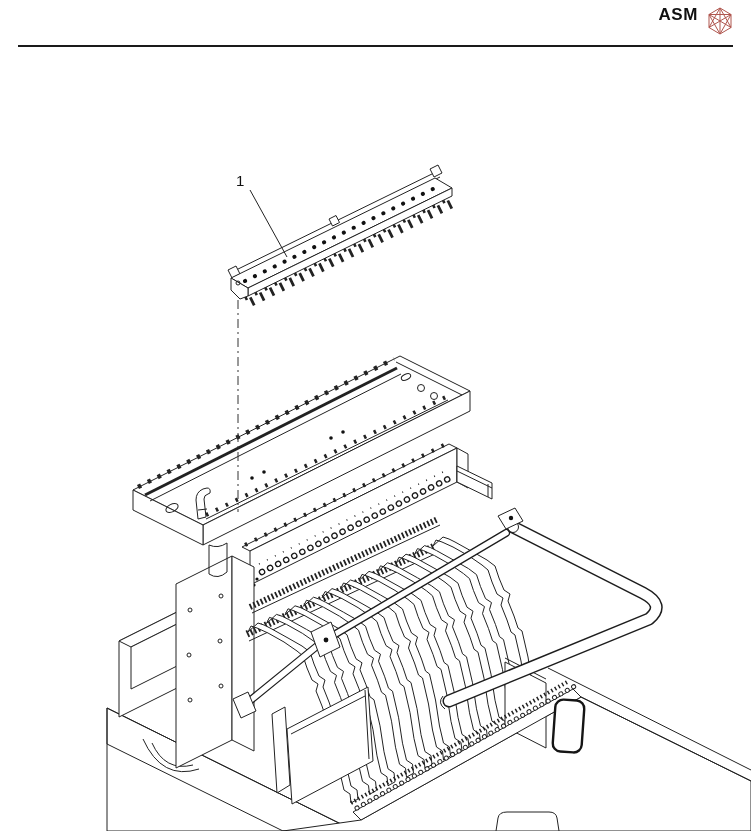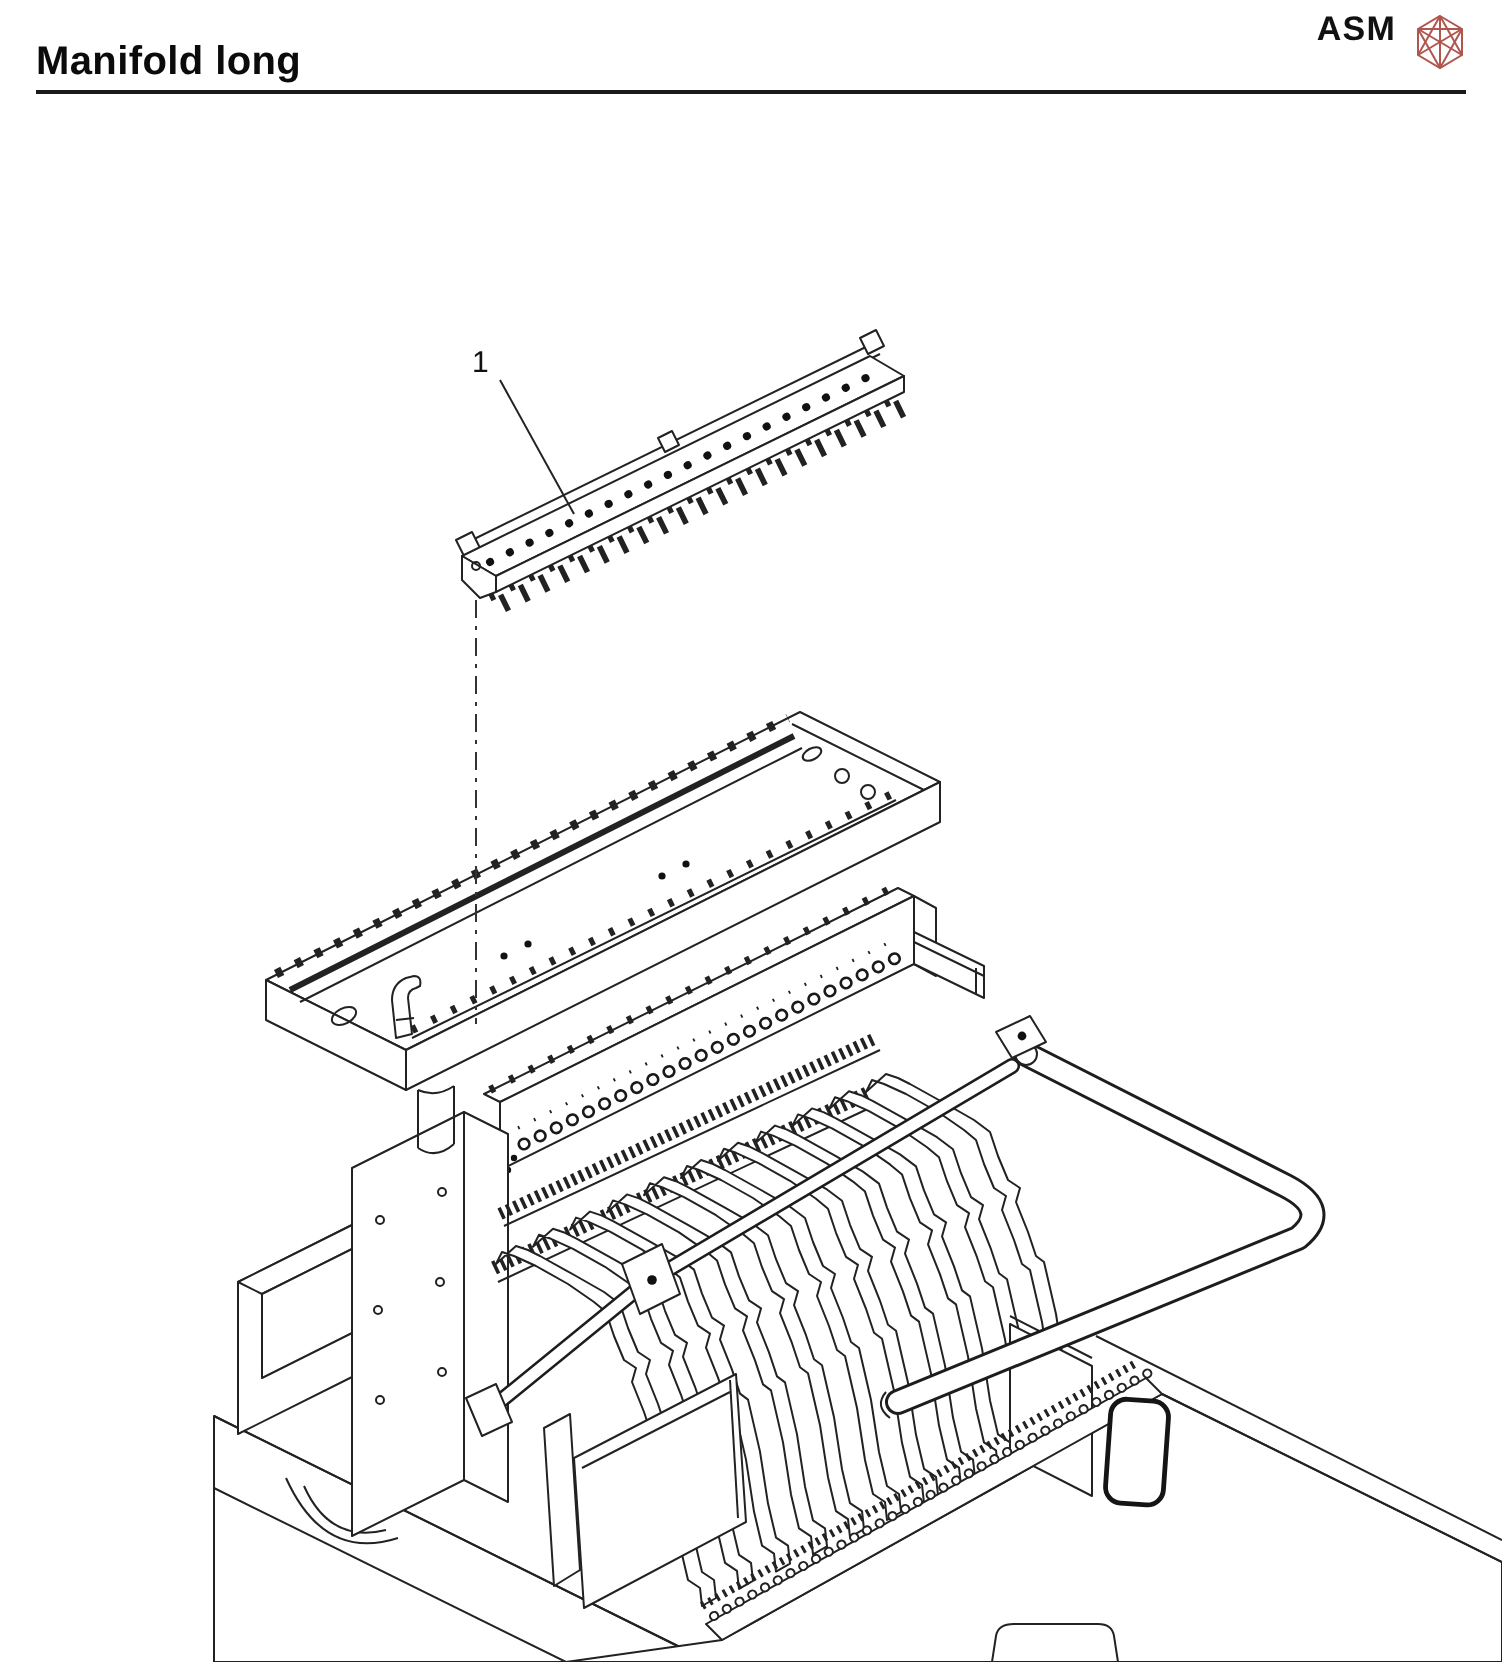--- a/index.html
+++ b/index.html
@@ -16,21 +16,20 @@
   .w{fill:#fff;stroke:#222;stroke-width:1;stroke-linejoin:round;}
   .d{fill:none;stroke:#222;stroke-linecap:butt;}
   .k{fill:#111;stroke:none;}
   .callout{font-family:"Liberation Sans",sans-serif;font-size:15px;fill:#111;}
 </style>
 </head>
 <body>
 
 <div class="page">
 
-  <div class="title">Manifold long</div>
   <div class="rule"></div>
 
   <div class="logo">
     <span class="logo-text">ASM</span>
     <svg width="30" height="32" viewBox="0 0 30 32">
       <g fill="none" stroke="#b0564e" stroke-width="1">
         <polygon points="15,3 26,9.5 26,22.5 15,29 4,22.5 4,9.5"></polygon>
         <line x1="15" y1="3" x2="26" y2="22.5"></line>
         <line x1="15" y1="3" x2="4" y2="22.5"></line>
         <line x1="15" y1="3" x2="15" y2="29"></line>

